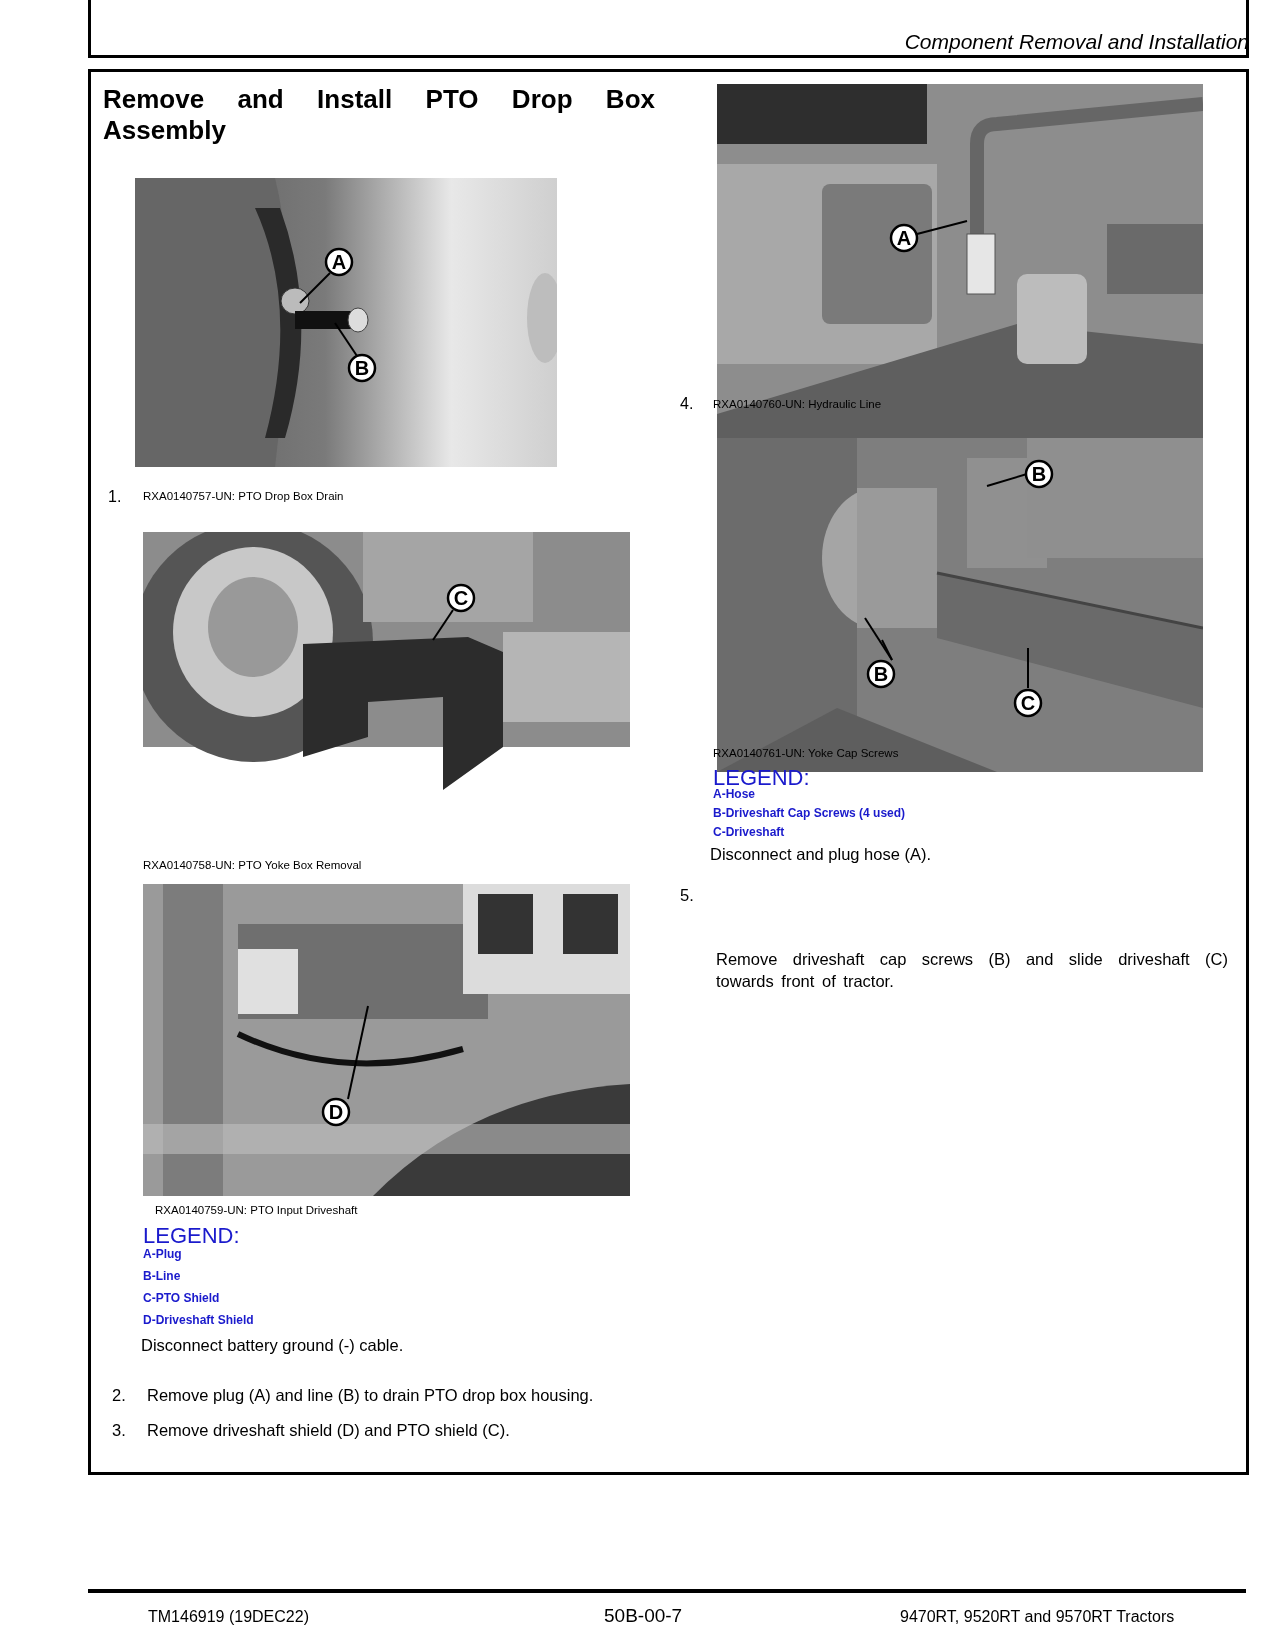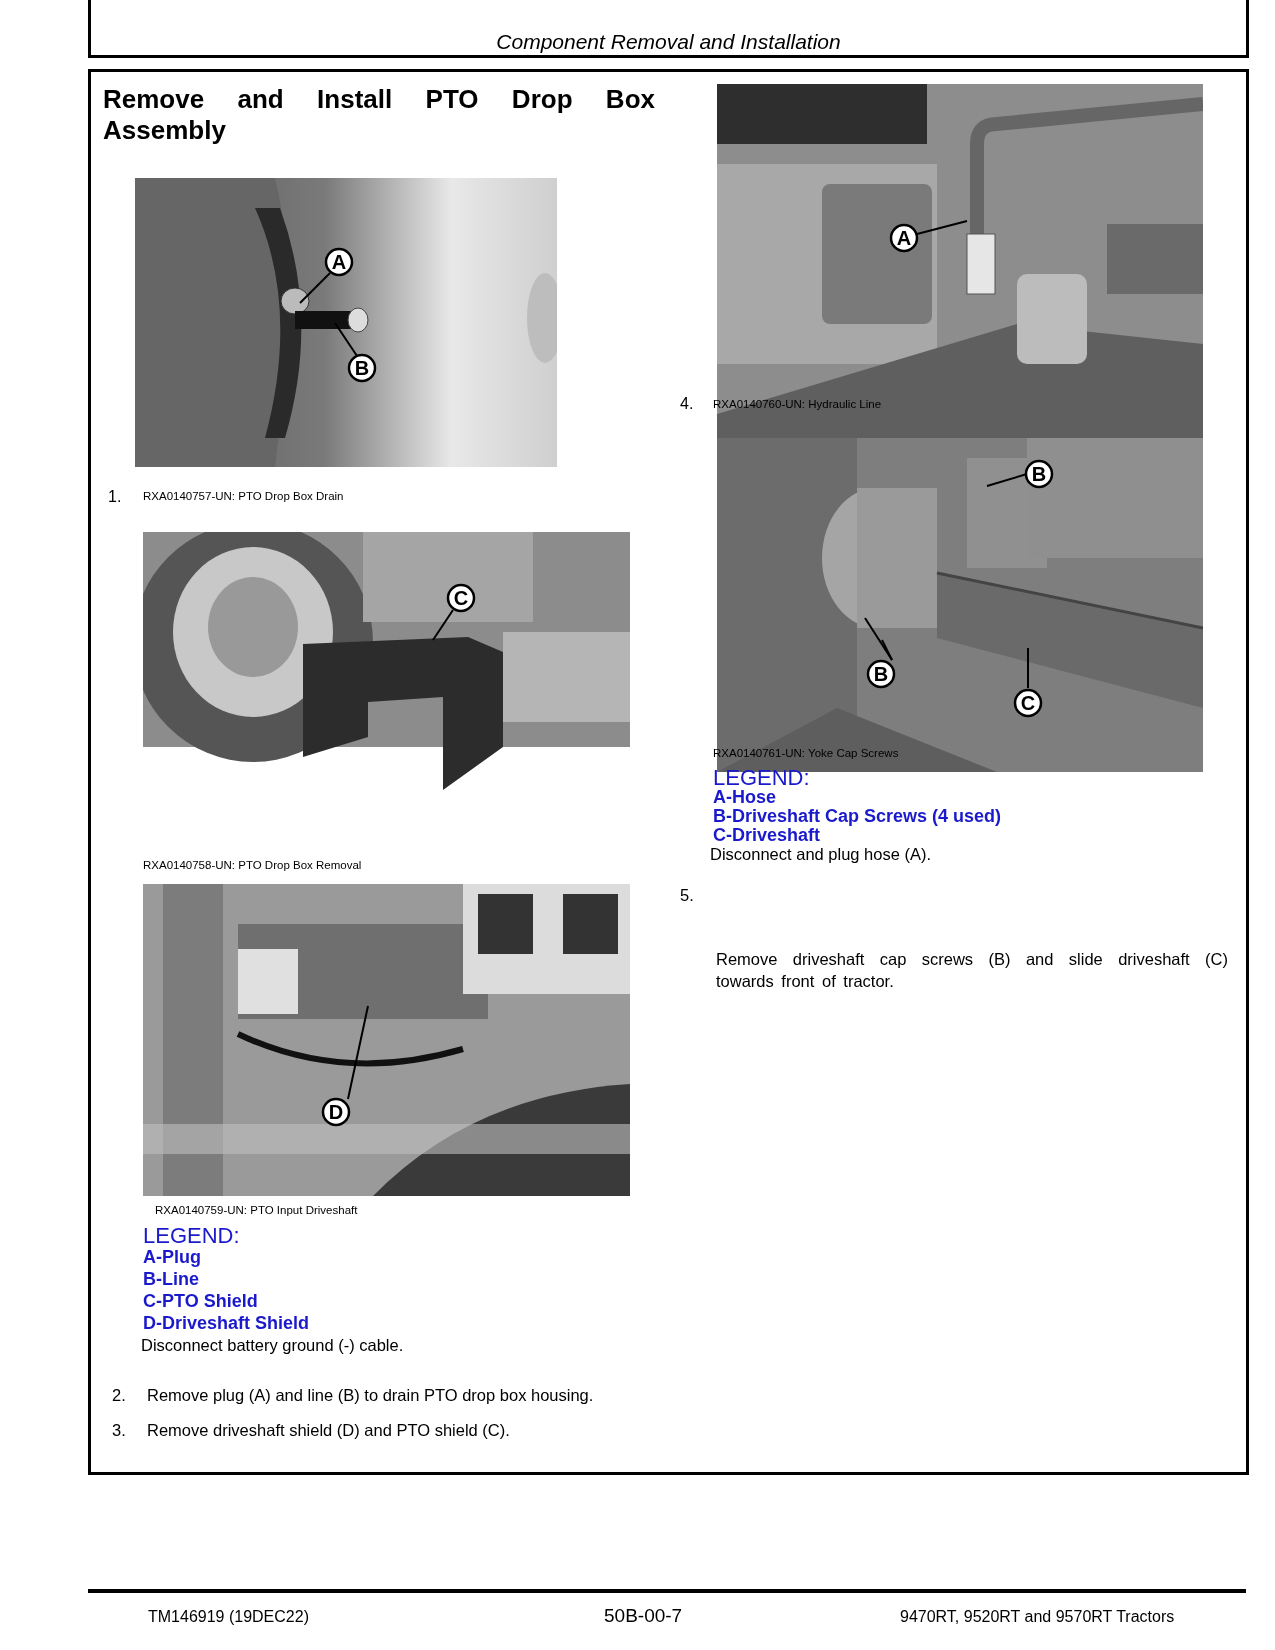--- a/index.html
+++ b/index.html
@@ -1,28 +1,28 @@
 <!DOCTYPE html>
 <html><head>
 <meta charset="utf-8">
 <style>
   html, body { margin:0; padding:0; background:#ffffff; }
   body { width:1275px; height:1650px; position:relative; overflow:hidden;
          font-family:"Liberation Sans", sans-serif; color:#000; }
   .abs { position:absolute; }
   .hdr-box { left:88px; top:-4px; width:1155px; height:59px; border:3px solid #000; border-top:none; }
-  .hdr-title { left:88px; width:1161px; top:30px; text-align:center; font-style:italic; font-size:21px; }
+  .hdr-title { left:88px; width:1161px; top:30px; text-align:right; font-style:italic; font-size:21px; }
   .main-box { left:88px; top:69px; width:1155px; height:1400px; border:3px solid #000; }
   .title { left:103px; top:84px; width:552px; font-weight:bold; font-size:26px; line-height:31px; text-align:justify; text-align-last:left; word-spacing:8px; }
   .fig { background:#8a8a8a; overflow:hidden; }
   .fig svg { display:block; width:100%; height:100%; }
   .caption { font-size:11.5px; white-space:nowrap; }
   .stepnum { font-size:16px; }
   .legend-head { color:#1a1acc; font-size:22px; }
-  .legend-item { color:#1a1acc; font-size:18px; font-weight:bold; white-space:nowrap; }
+  .legend-item { color:#1a1acc; font-size:12px; font-weight:bold; white-space:nowrap; }
   .body-text { font-size:16.5px; white-space:nowrap; }
   .step { font-size:16.5px; }
   .callout { fill:#fff; stroke:#000; stroke-width:2.5; }
   .callout-txt { font-family:"Liberation Sans", sans-serif; font-weight:bold; font-size:20px; text-anchor:middle; dominant-baseline:central; }
   .footer-rule { left:88px; top:1589px; width:1158px; height:4px; background:#000; }
   .foot { top:1608px; font-size:16px; white-space:nowrap; }
   .foot-center { font-weight:normal; font-size:19px; top:1605px; }
 </style>
 </head>
 <body>
@@ -69,21 +69,21 @@
     <ellipse cx="110" cy="100" rx="80" ry="85" fill="#c8c8c8"></ellipse>
     <ellipse cx="110" cy="95" rx="45" ry="50" fill="#999"></ellipse>
     <rect x="220" y="0" width="170" height="90" fill="#a5a5a5"></rect>
     <path d="M160 112 L325 105 L360 120 L360 215 L300 258 L300 165 L225 170 L225 205 L160 225 Z" fill="#2c2c2c"></path>
     <rect x="360" y="100" width="127" height="90" fill="#b5b5b5"></rect>
     <line x1="290" y1="108" x2="310" y2="78" stroke="#000" stroke-width="2"></line>
     <circle class="callout" cx="318" cy="66" r="13"></circle>
     <text class="callout-txt" x="318" y="66">C</text>
   </svg>
 </div>
-<div class="abs caption" style="left:143px;top:859px;">RXA0140758-UN: PTO Drop Box Removal</div>
+<div class="abs caption" style="left:143px;top:859px;">RXA0140758-UN: PTO Yoke Box Removal</div>
 
 <div class="abs fig" style="left:143px;top:884px;width:487px;height:312px;">
   <svg viewBox="0 0 487 312" preserveAspectRatio="none">
     <rect width="487" height="312" fill="#9a9a9a"></rect>
     <rect x="20" y="0" width="60" height="312" fill="#7c7c7c"></rect>
     <rect x="95" y="40" width="250" height="95" fill="#6f6f6f"></rect>
     <rect x="95" y="65" width="60" height="65" fill="#e0e0e0"></rect>
     <rect x="320" y="0" width="167" height="110" fill="#dcdcdc"></rect>
     <rect x="335" y="10" width="55" height="60" fill="#333"></rect>
     <rect x="420" y="10" width="55" height="60" fill="#333"></rect>

